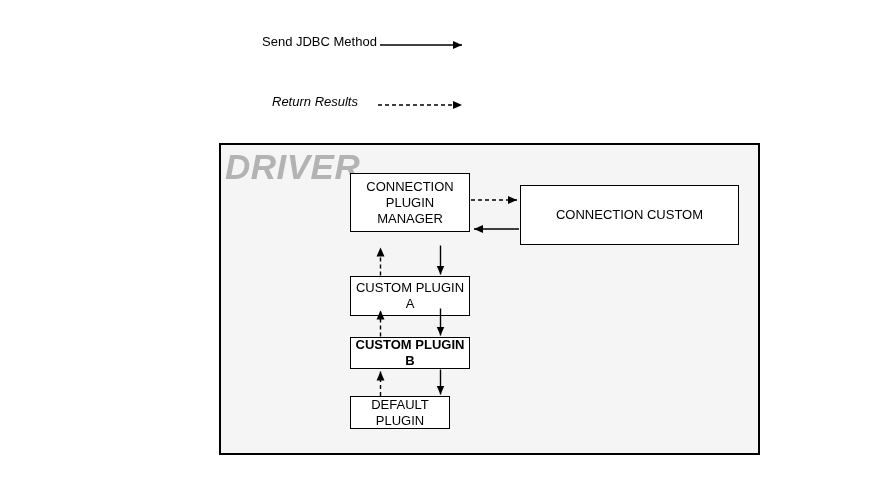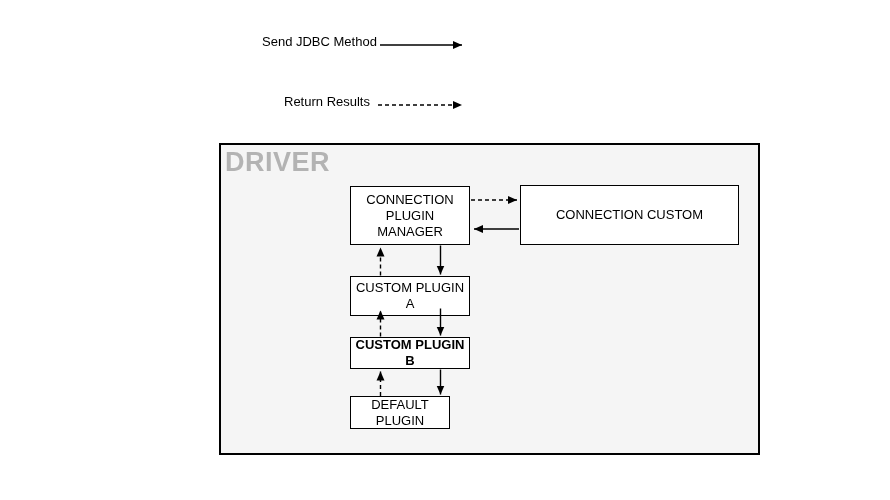--- a/index.html
+++ b/index.html
@@ -15,54 +15,55 @@
   
   .legend-label {
     position: absolute;
     font-size: 13px;
     line-height: 16px;
     color: #000;
     white-space: nowrap;
     text-align: right;
   }
   .legend-label.send   { left: 262px; top: 34px; }
-  .legend-label.return { left: 284px; top: 94px; }
+  .legend-label.return { left: 272px; top: 94px; font-style: italic; }
 
   
   .driver {
     position: absolute;
     left: 219px; top: 143px;
     width: 541px; height: 312px;
     background: #f5f5f5;
     border: 2px solid #000000;
   }
   .driver-title {
     position: absolute;
     left: 4px; top: 2px;
-    font-size: 27px;
+    font-size: 35px;
     font-weight: bold;
     line-height: 1.15;
     color: #b3b3b3;
     letter-spacing: 0.5px;
+    font-style: italic;
   }
 
   
   .node {
     position: absolute;
     background: #ffffff;
     border: 1.5px solid #000000;
     display: flex;
     align-items: center;
     justify-content: center;
     text-align: center;
     font-size: 13px;
     line-height: 16px;
     color: #000;
   }
-  .node-manager { left: 350px; top: 186px; width: 120px; height: 59px; padding: 4px 6px; }
+  .node-manager { left: 350px; top: 173px; width: 120px; height: 59px; padding: 4px 6px; }
   .node-proxy   { left: 520px; top: 185px; width: 219px; height: 60px; }
   .node-a       { left: 350px; top: 276px; width: 120px; height: 40px; }
   .node-b       { left: 350px; top: 337px; width: 120px; height: 32px; font-weight: bold; }
   .node-default { left: 350px; top: 396px; width: 100px; height: 33px; }
 
   
   svg.arrows {
     position: absolute;
     left: 0; top: 0;
     width: 890px; height: 500px;

